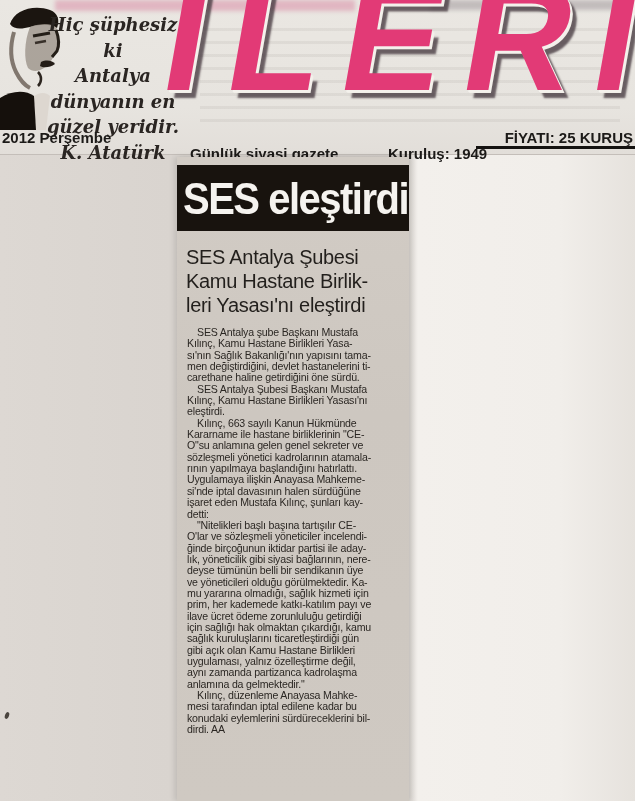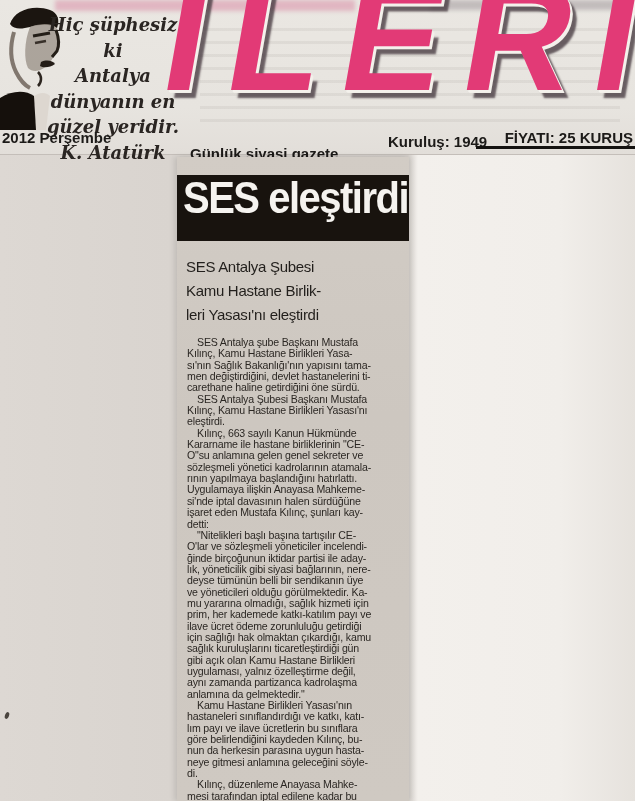--- a/index.html
+++ b/index.html
@@ -30,39 +30,39 @@
   .paper-title{
     position:absolute;left:163px;top:-37px;height:190px;
     font-weight:bold;font-size:150px;line-height:1;letter-spacing:22px;
     transform:skewX(-10deg);color:#e23a76;white-space:nowrap;
     text-shadow:2px 2px 0 #f4f1ec,3px 3px 0 #f2efe9,8px 8px 2px rgba(72,60,66,.8);
   }
   .info-row{position:absolute;left:0;top:129px;width:635px;height:22px;
     font-weight:bold;font-size:15px;color:#1c1a18;}
   .info-date{position:absolute;left:2px;top:0;}
   .info-tagline{position:absolute;left:190px;top:16px;}
-  .info-founded{position:absolute;left:388px;top:4px;}
+  .info-founded{position:absolute;left:388px;top:16px;}
   .info-price{position:absolute;right:2px;top:0;}
   .info-rule{position:absolute;left:476px;top:146px;width:159px;height:3px;background:#141210;}
   
   .clipping{
     position:absolute;left:177px;top:157px;width:232px;height:644px;
     background:linear-gradient(180deg,#d2ccc5 0,#cdc7c0 40%,#cfc9c2 100%);
     box-shadow:-3px 0 5px rgba(0,0,0,.10),3px 0 5px rgba(0,0,0,.08);
   }
   .headline-box{
-    margin-top:18px;width:100%;height:66px;background:#18130e;
-    display:flex;align-items:flex-start;overflow:visible;
+    margin-top:8px;width:100%;height:66px;background:#18130e;
+    display:flex;align-items:center;overflow:visible;
   }
   .headline-text{
     color:#f5f3ef;font-weight:bold;font-size:40px;letter-spacing:-1.5px;
     padding-left:6px;transform:scaleY(1.12);transform-origin:left center;white-space:nowrap;
   }
   .subhead{
-    padding:14px 6px 6px 9px;font-size:15px;line-height:24px;
+    padding:14px 6px 6px 9px;font-size:20px;line-height:24px;
     letter-spacing:-.3px;color:#221f1c;white-space:pre-line;
   }
   .body{padding:4px 8px 0 10px;font-size:10.6px;line-height:11.35px;
     letter-spacing:-.18px;color:#2b2723;}
   .body p{margin:0;text-indent:10px;white-space:pre-line;}
   .stray-mark{position:absolute;left:5px;top:712px;width:4px;height:7px;
     border-radius:50%;background:#4a443e;transform:rotate(20deg);}
 </style>
 </head>
 <body>
@@ -137,27 +137,20 @@
 ve yöneticileri olduğu görülmektedir. Ka-
 mu yararına olmadığı, sağlık hizmeti için
 prim, her kademede katkı-katılım payı ve
 ilave ücret ödeme zorunluluğu getirdiği
 için sağlığı hak olmaktan çıkardığı, kamu
 sağlık kuruluşlarını ticaretleştirdiği gün
 gibi açık olan Kamu Hastane Birlikleri
 uygulaması, yalnız özelleştirme değil,
 aynı zamanda partizanca kadrolaşma
 anlamına da gelmektedir."</p>
-      <p>Kamu Hastane Birlikleri Yasası'nın
-hastaneleri sınıflandırdığı ve katkı, katı-
-lım payı ve ilave ücretlerin bu sınıflara
-göre belirlendiğini kaydeden Kılınç, bu-
-nun da herkesin parasına uygun hasta-
-neye gitmesi anlamına geleceğini söyle-
-di.</p>
       <p>Kılınç, düzenleme Anayasa Mahke-
 mesi tarafından iptal edilene kadar bu
 konudaki eylemlerini sürdüreceklerini bil-
 dirdi. AA</p>
     </div>
   </div>
 
   <div class="stray-mark"></div>
 </div>
 

